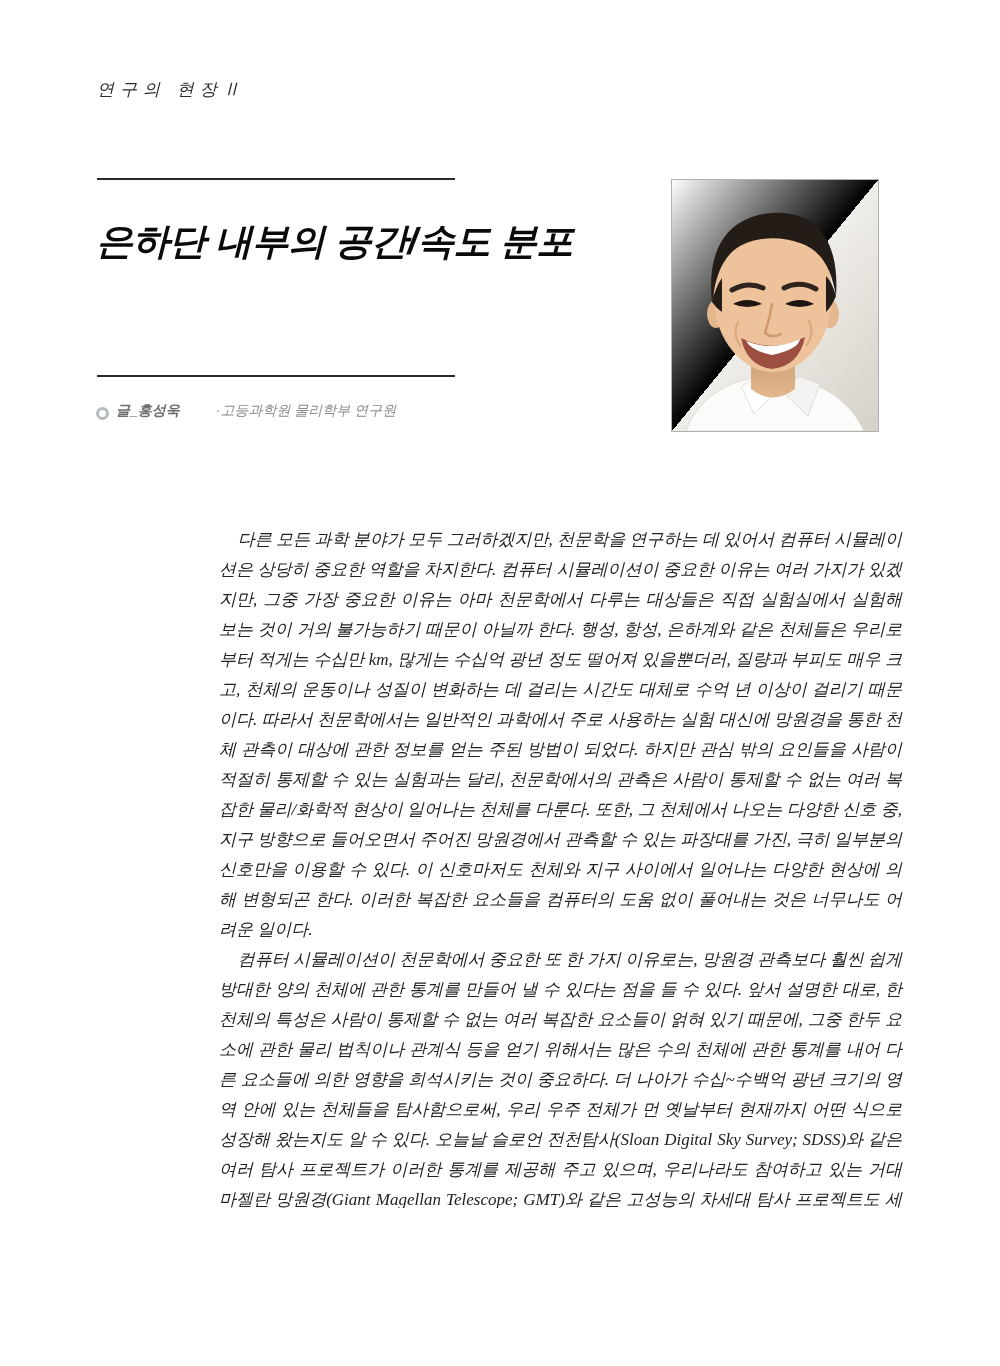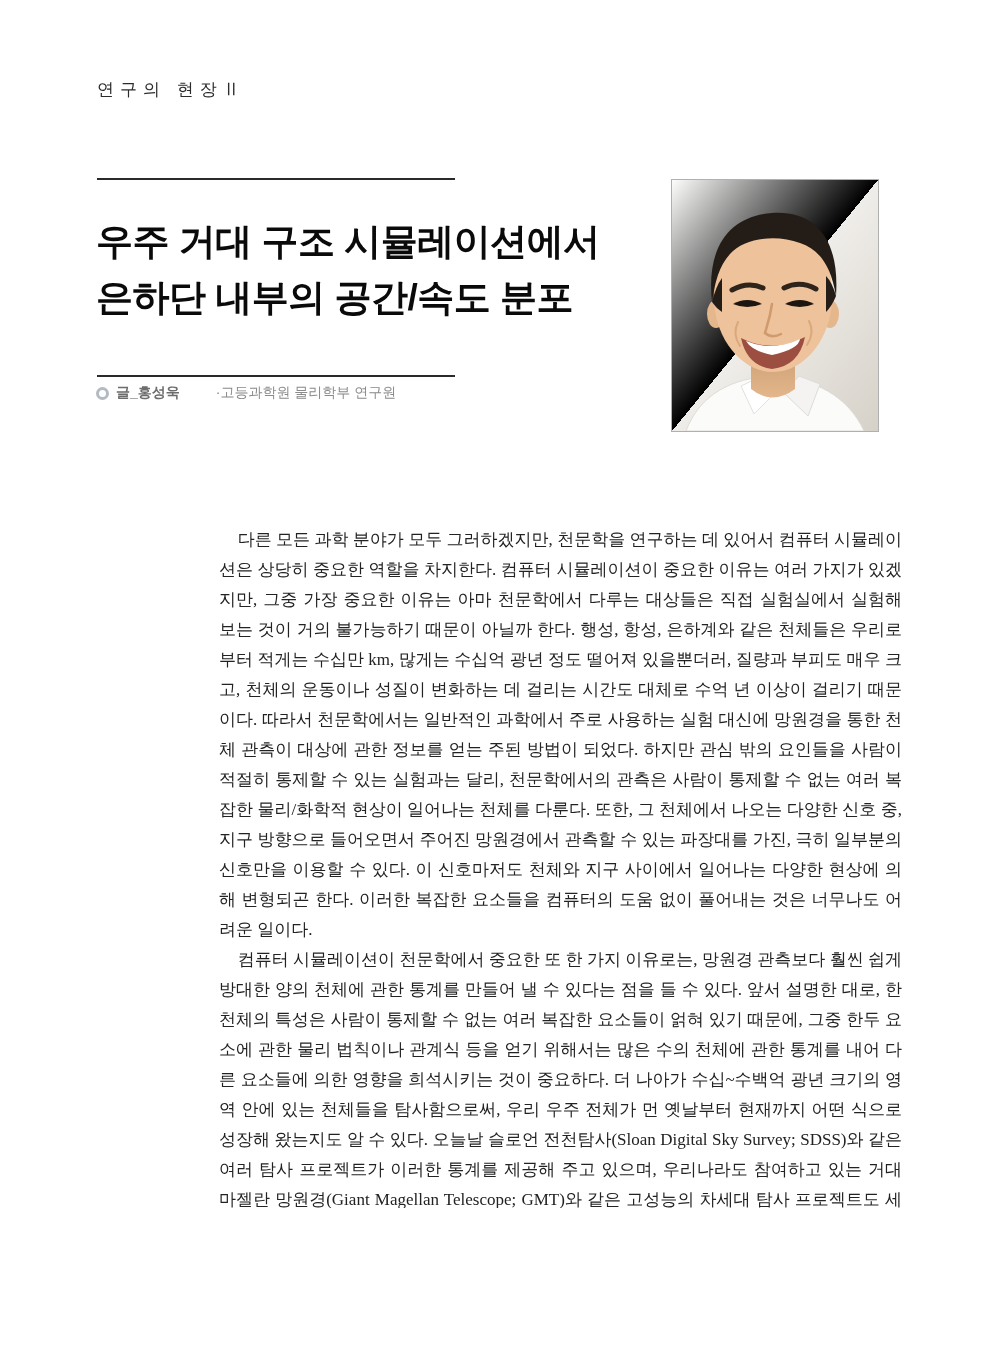--- a/index.html
+++ b/index.html
@@ -4,20 +4,21 @@
 <style>
   html, body { margin: 0; padding: 0; background: #ffffff; }
   .page {
     position: relative;
     width: 1000px;
     height: 1208px;
     background: #ffffff;
     font-family: "Liberation Sans", sans-serif;
     color: #1f1f1f;
     overflow: hidden;
+    font-style: italic;
   }
   .eyebrow {
     position: absolute;
     left: 97px;
     top: 78px;
     font-size: 17px;
     font-weight: 500;
     letter-spacing: 6px;
     color: #2b2b2b;
   }
@@ -38,23 +39,23 @@
     font-size: 37px;
     line-height: 56px;
     font-weight: 700;
     letter-spacing: -0.5px;
     color: #0a0a0a;
   }
   .title span { display: block; }
   .byline {
     position: absolute;
     left: 96px;
-    top: 384px;
+    top: 402px;
     display: flex;
-    align-items: center;
+    align-items: flex-end;
     font-size: 14px;
     color: #8a8a8a;
   }
   .byline-ring {
     display: inline-block;
     width: 7px;
     height: 7px;
     border: 3px solid #b4bac2;
     border-radius: 50%;
     background: #ffffff;
@@ -119,21 +120,20 @@
 </head>
 <body>
 
 <div class="page">
 
   <div class="eyebrow">연구의 현장Ⅱ</div>
 
   <div class="rule rule-top"></div>
 
   <h1 class="title">
-    <span>우주 거대 구조 시뮬레이션에서</span>
     <span>은하단 내부의 공간/속도 분포</span>
   </h1>
 
   <div class="rule rule-bottom"></div>
 
   <div class="byline">
     <span class="byline-ring"></span>
     <span class="author">글_홍성욱</span>
       <span class="affil">·고등과학원 물리학부 연구원</span>
   </div>

